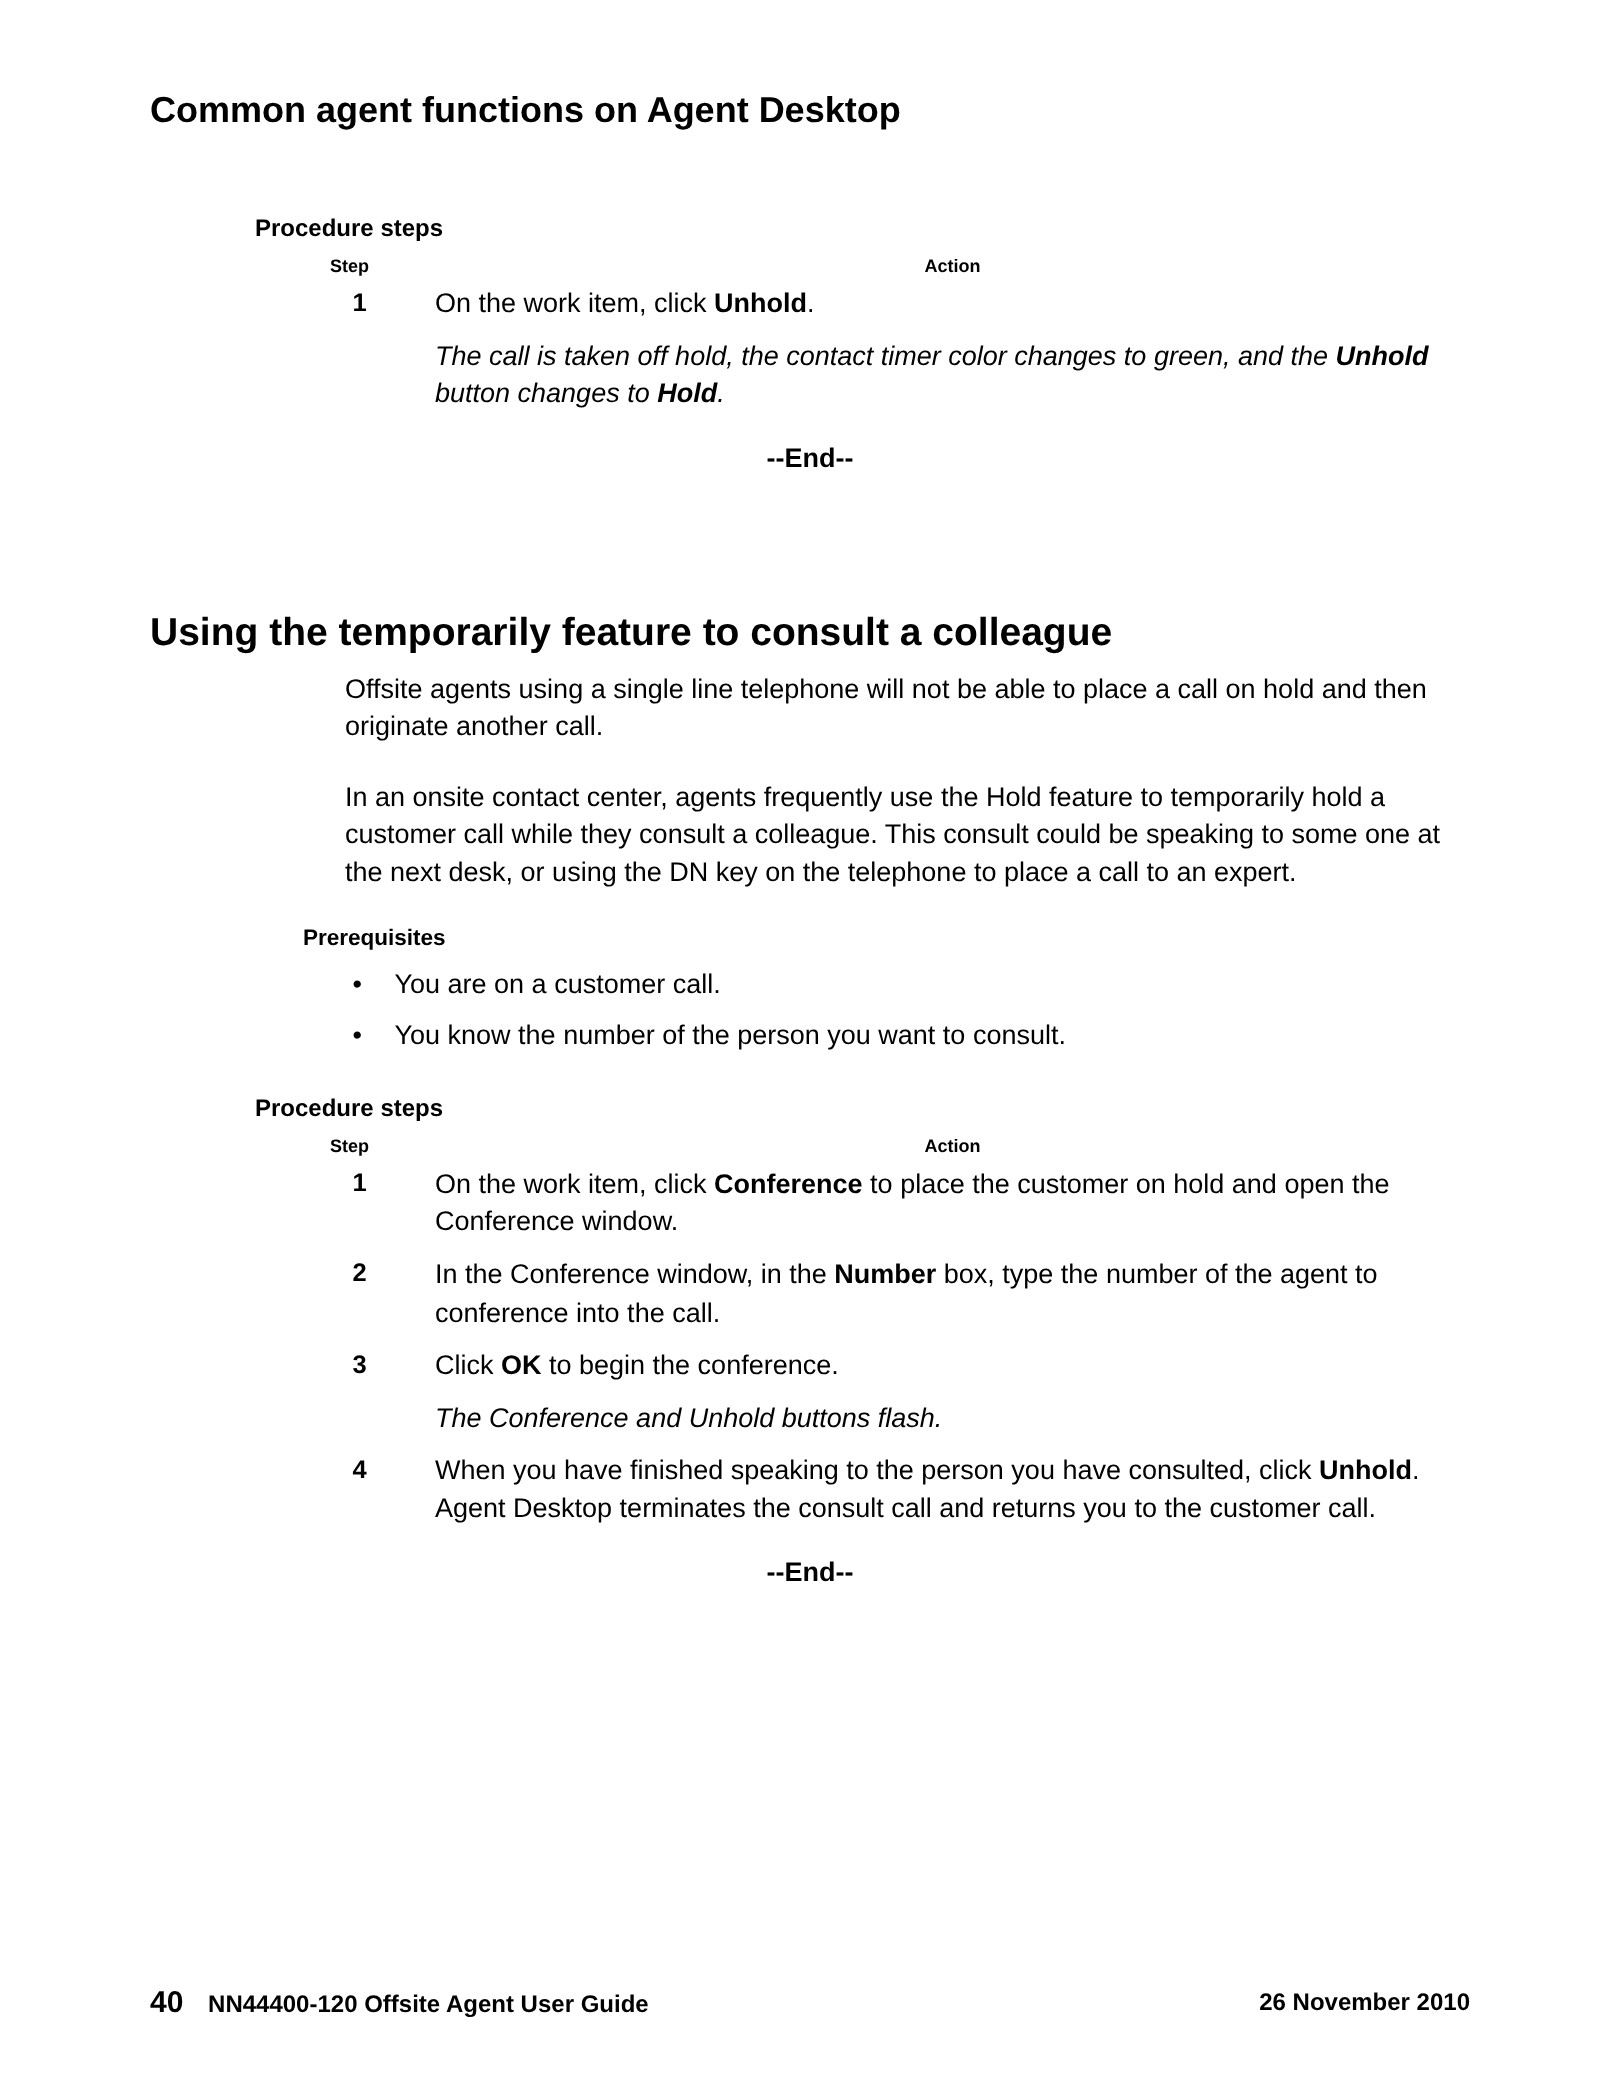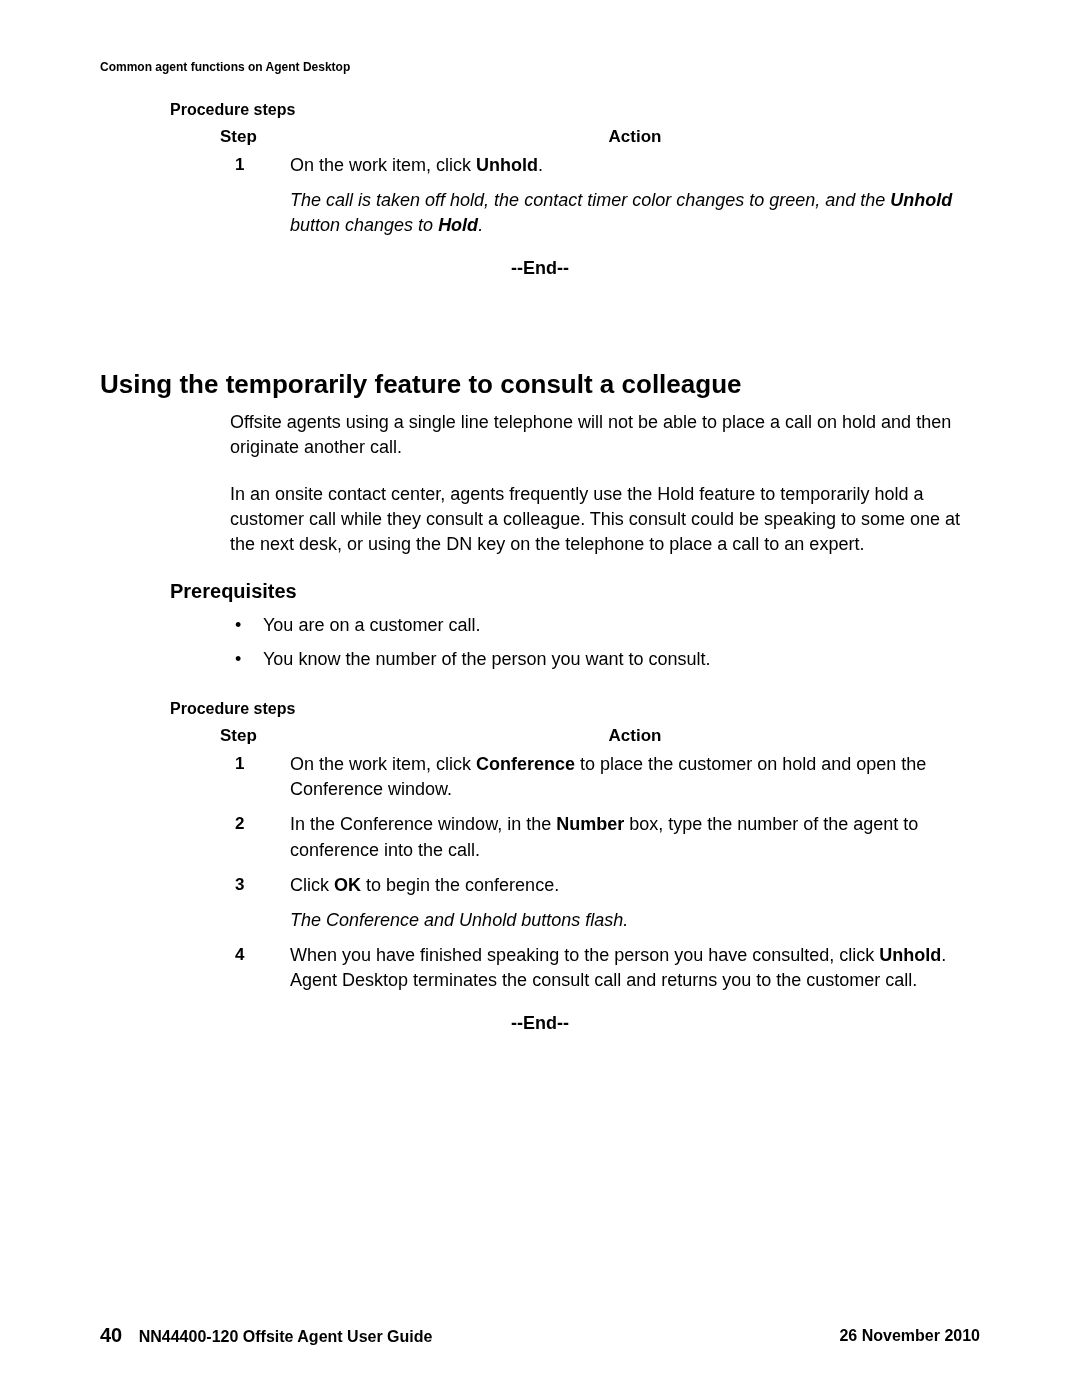--- a/index.html
+++ b/index.html
@@ -14,35 +14,35 @@
       font-family: Arial, Helvetica, sans-serif;
       color: #000000;
       position: relative;
     }
     .page {
       padding: 60px 100px 40px 100px;
       height: 100%;
       position: relative;
     }
     .page-header {
-      font-size: 12px;
-      font-weight: bold;
-      margin-bottom: 27px;
+      font-size: 24px;
+      font-weight: bold;
+      margin-bottom: 56px;
     }
     .procedure-heading {
       font-size: 16px;
       font-weight: bold;
       margin-left: 70px;
       margin-bottom: 8px;
     }
     .step-header-row {
       display: flex;
       margin-left: 120px;
       font-weight: bold;
-      font-size: 17px;
+      font-size: 12px;
       margin-bottom: 6px;
     }
     .step-header-step {
       width: 70px;
     }
     .step-header-action {
       flex: 1;
       text-align: center;
     }
     .step-row {
@@ -82,23 +82,23 @@
       font-weight: bold;
       margin-bottom: 10px;
     }
     .section-para {
       font-size: 18px;
       line-height: 1.4;
       margin-left: 130px;
       margin-bottom: 22px;
     }
     .subsection-heading {
-      font-size: 20px;
-      font-weight: bold;
-      margin-left: 70px;
+      font-size: 15px;
+      font-weight: bold;
+      margin-left: 102px;
       margin-top: 16px;
       margin-bottom: 8px;
     }
     .bullet-list {
       margin-left: 135px;
       font-size: 18px;
       line-height: 1.6;
     }
     .bullet-item {
       display: flex;

